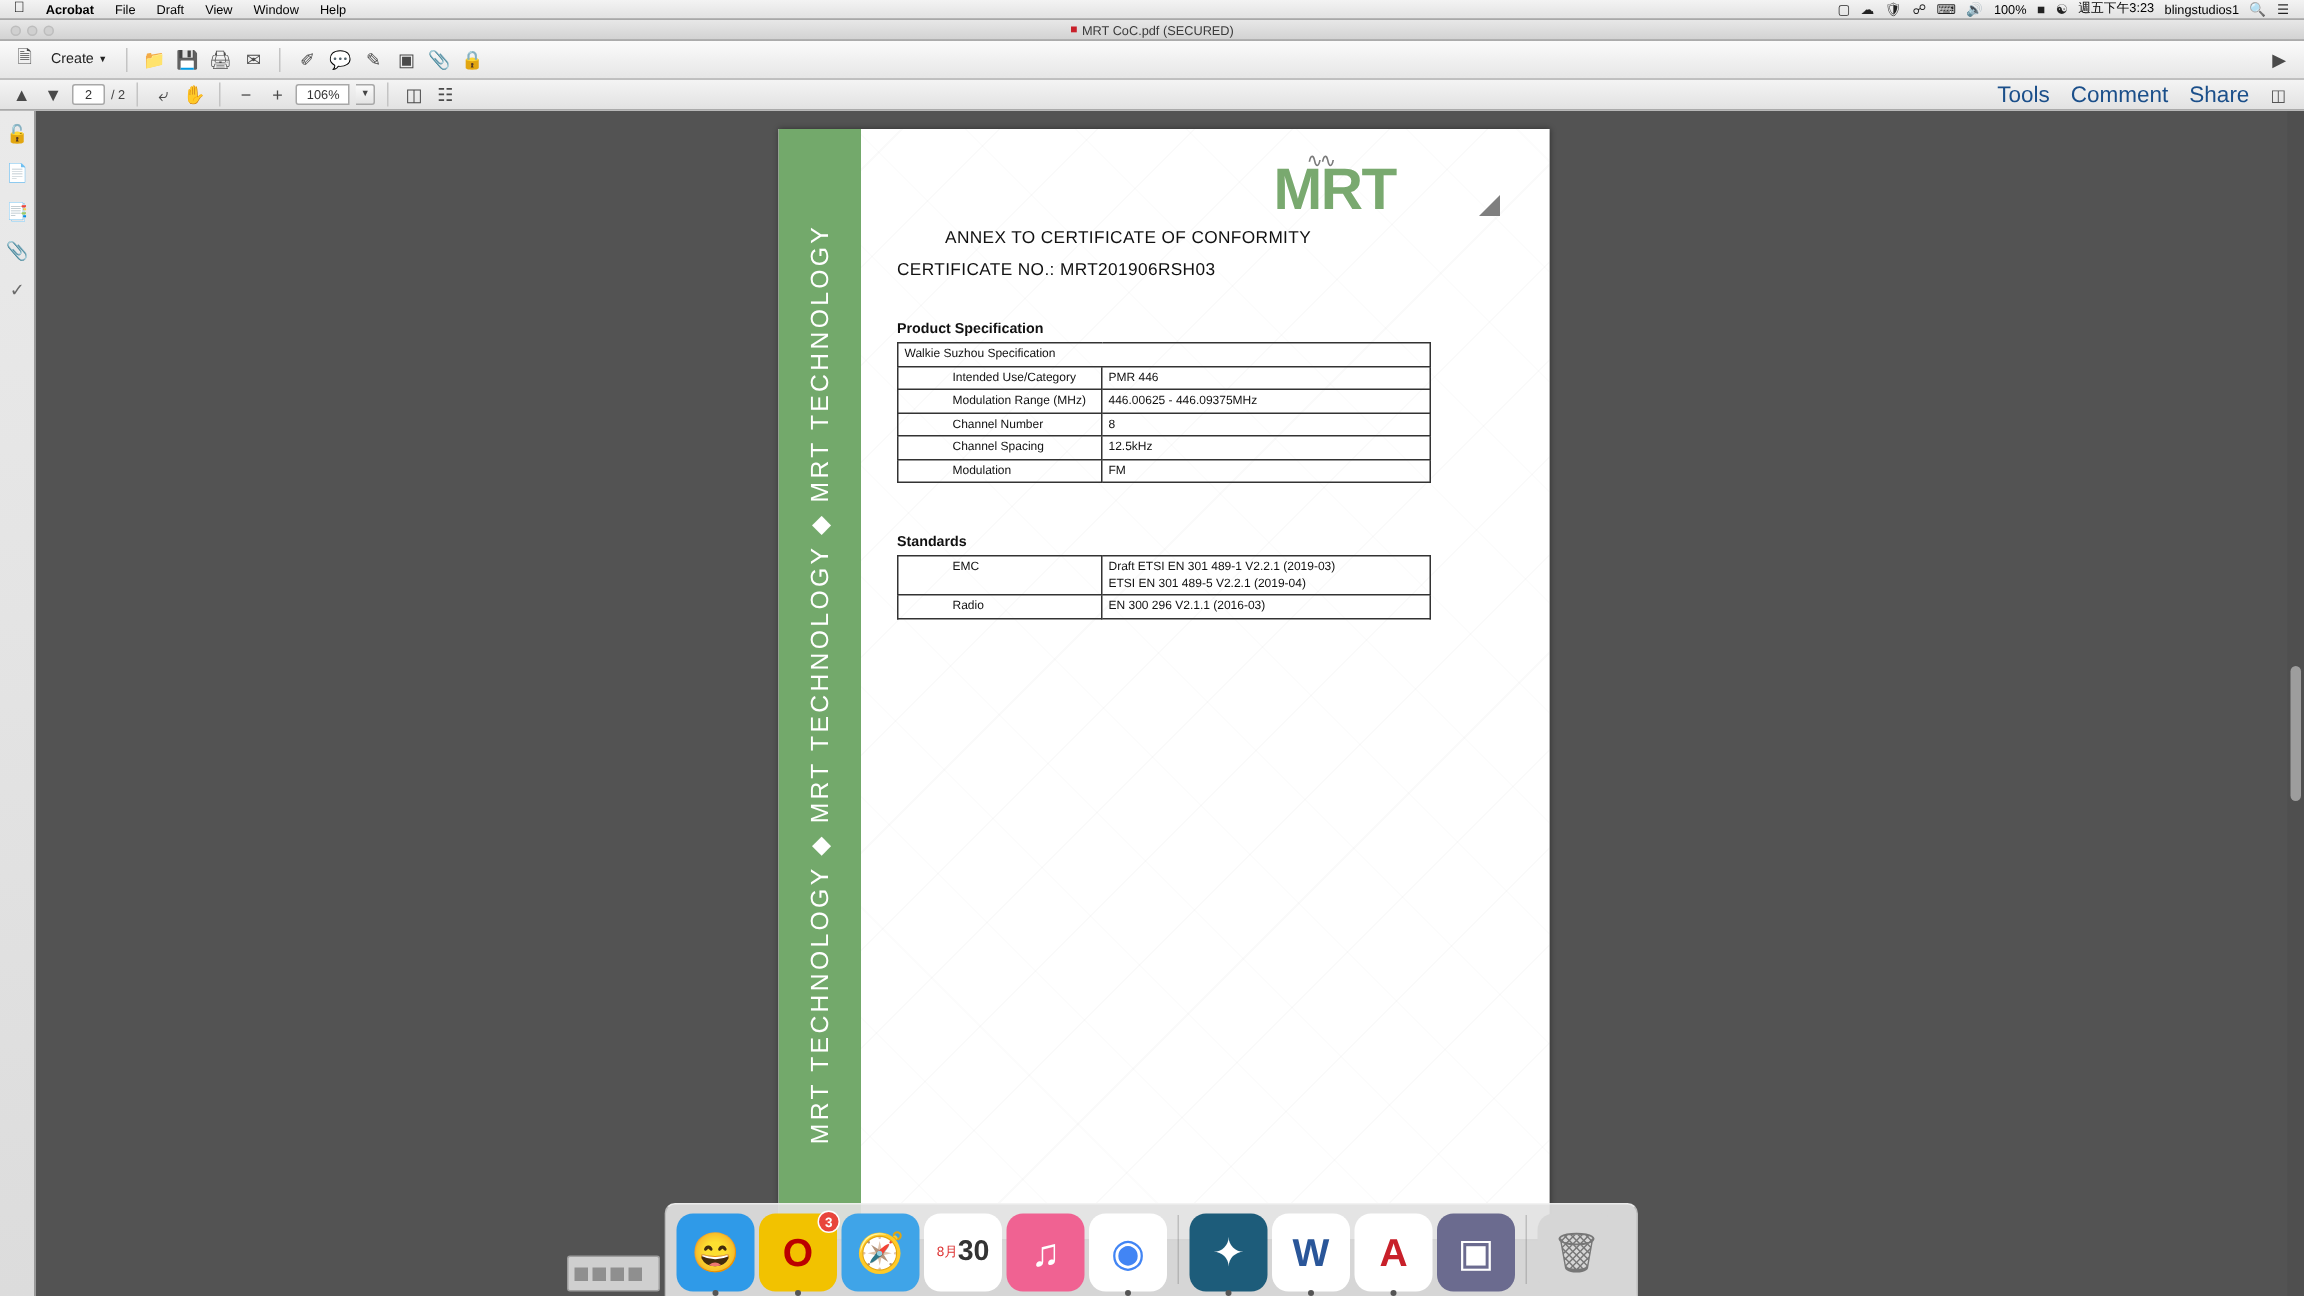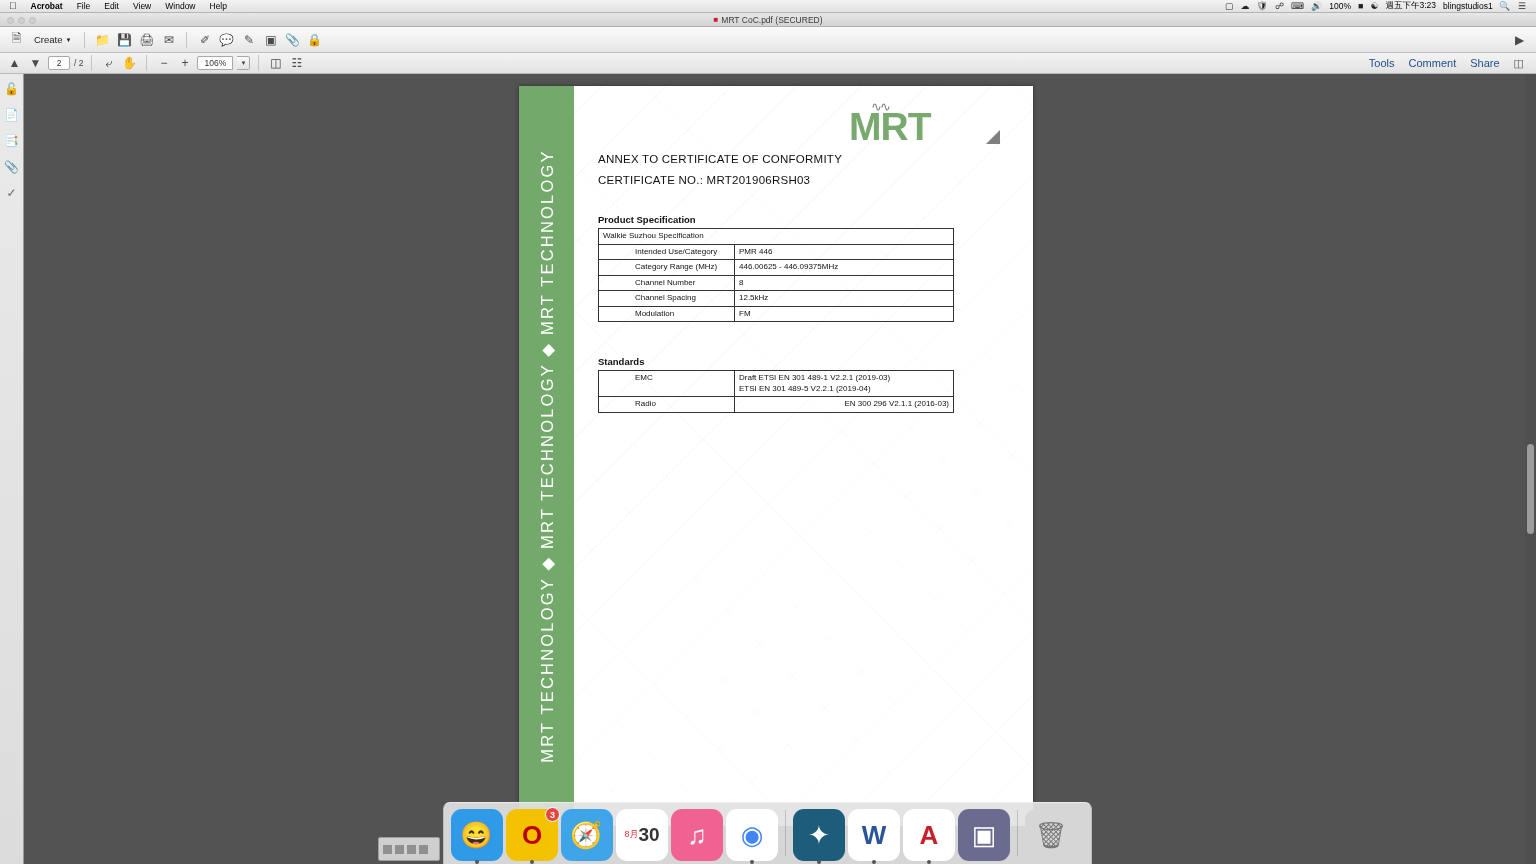--- a/index.html
+++ b/index.html
@@ -72,21 +72,21 @@
   .pagetotal { font-size: 8.5px; color: #444; }
   .zoombox {
     width: 36px; height: 14px; border: 1px solid #a8a8a8; background: #fff;
     font-size: 8.5px; text-align: center; line-height: 12px; border-radius: 2px 0 0 2px;
   }
   .zoomdrop {
     width: 13px; height: 14px; border: 1px solid #a8a8a8; border-left: none; background: linear-gradient(to bottom,#fafafa,#e4e4e4);
     font-size: 6px; text-align: center; line-height: 13px; border-radius: 0 2px 2px 0; color: #444;
   }
   .tools-right { margin-left: auto; display: flex; align-items: center; gap: 14px; padding-right: 6px; }
-  .tools-right .lnk { font-size: 11px; color: #1b4f8a; }
+  .tools-right .lnk { font-size: 15px; color: #1b4f8a; }
   .tools-right .panelico { font-size: 11px; color: #555; }
 
   
   .workarea { position: absolute; top: 61px; left: 0; width: 1536px; height: 790px; background: #535353; }
   .leftrail {
     position: absolute; left: 0; top: 0; width: 24px; height: 790px;
     background: linear-gradient(to bottom, #eaeaea, #dcdcdc);
     border-right: 1px solid #9a9a9a;
     display: flex; flex-direction: column; align-items: center; padding-top: 8px; gap: 12px;
   }
@@ -129,21 +129,21 @@
   .logo .word {
     font-family: "Liberation Sans", sans-serif;
     font-weight: bold; font-size: 39px; letter-spacing: -1px;
     color: #79a96f; line-height: 46px;
   }
   .logo .wave { position: absolute; left: 22px; top: -5px; font-size: 13px; color: #7a7a7a; letter-spacing: -2px; }
   .logo .corner { position: absolute; right: 1px; bottom: 6px; width: 14px; height: 14px; background: #7f7f7f; clip-path: polygon(100% 0,100% 100%,0 100%); }
 
   .doc { position: absolute; left: 24px; top: 0; right: 20px; color: #111; }
   .h-line { font-size: 11.5px; letter-spacing: .25px; }
-  .t1 { position: absolute; top: 67px; }
+  .t1 { position: absolute; top: 67px; margin-left: 32px; }
   .t2 { position: absolute; top: 88px; }
   .sec-title { position: absolute; font-size: 9.5px; font-weight: bold; }
   .sec-spec { top: 128px; }
   .sec-std { top: 270px; }
 
   table.pdftab {
     position: absolute; border-collapse: collapse; width: 356px;
     font-size: 8px; color: #111;
   }
   table.pdftab td { border: 1px solid #333; padding: 2px 4px; vertical-align: top; line-height: 1.32; }
@@ -177,21 +177,21 @@
 </style>
 </head>
 <body>
 
 <div id="screen">
 
   <div class="menubar">
     <span class="apple"></span>
     <span class="mb-item bold">Acrobat</span>
     <span class="mb-item">File</span>
-    <span class="mb-item">Edit</span>
+    <span class="mb-item">Draft</span>
     <span class="mb-item">View</span>
     <span class="mb-item">Window</span>
     <span class="mb-item">Help</span>
     <span class="right">
       <span class="ic">▢</span>
       <span class="ic">☁</span>
       <span class="ic">🛡</span>
       <span class="ic">☍</span>
       <span class="ic">⌨</span>
       <span class="ic">🔊</span>
@@ -299,21 +299,21 @@
             <table class="pdftab spec">
               <tbody>
                   <tr>
                 <td colspan="2">Walkie Suzhou Specification</td>
               </tr>
               <tr>
                 <td class="k">Intended Use/Category</td>
                 <td>PMR 446</td>
               </tr>
               <tr>
-                <td class="k">Category Range (MHz)</td>
+                <td class="k">Modulation Range (MHz)</td>
                 <td>446.00625 - 446.09375MHz</td>
               </tr>
               <tr>
                 <td class="k">Channel Number</td>
                 <td>8</td>
               </tr>
               <tr>
                 <td class="k">Channel Spacing</td>
                 <td>12.5kHz</td>
               </tr>
@@ -328,21 +328,21 @@
 
             <table class="pdftab std">
               <tbody>
               <tr>
                 <td class="k">EMC</td>
                 <td style="white-space:pre-line;">Draft ETSI EN 301 489-1 V2.2.1 (2019-03)
 ETSI EN 301 489-5 V2.2.1 (2019-04)</td>
               </tr>
               <tr>
                 <td class="k">Radio</td>
-                <td style="white-space:pre-line;text-align:right;">EN 300 296 V2.1.1 (2016-03)</td>
+                <td style="white-space:pre-line;">EN 300 296 V2.1.1 (2016-03)</td>
               </tr>
             </tbody>
               </table>
           </div>
 
         </div>
       </div>
 
       <div class="vscroll">
         <div class="thumb"></div>

